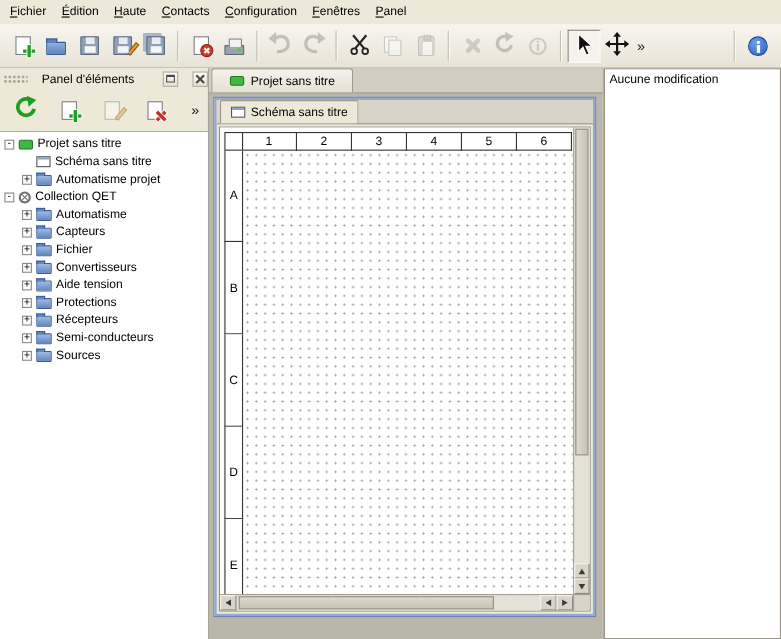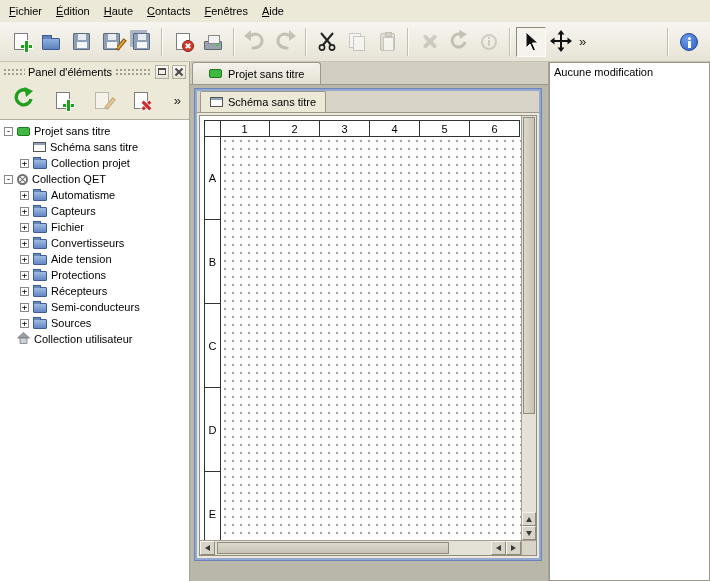--- a/index.html
+++ b/index.html
@@ -55,21 +55,21 @@
   .i-info{width:16px;height:16px;border-radius:50%}
   .i-info.gray{border:2px solid #a9a29a}
   .i-info.gray::before{content:"";position:absolute;left:5px;top:1px;width:2px;height:2px;background:#a9a29a}
   .i-info.gray::after{content:"";position:absolute;left:5px;top:4px;width:2px;height:6px;background:#a9a29a}
   .i-info.blue{width:18px;height:18px;background:radial-gradient(circle at 35% 30%,#6e9ae8,#2a62c8);border:1px solid #1c4496}
   .i-info.blue::before{content:"";position:absolute;left:7px;top:3px;width:3px;height:3px;background:#fff;border-radius:50%}
   .i-info.blue::after{content:"";position:absolute;left:7px;top:7px;width:3px;height:7px;background:#fff}
 
   
   .left-dock{position:absolute;left:0;top:62px;width:190px;bottom:0;display:flex;flex-direction:column;background:#ece9d8;border-right:1px solid #a8a497}
-  .dock-title{height:19px;display:flex;align-items:center;gap:3px;padding:2px 3px;flex:0 0 auto}
+  .dock-title{height:19px;display:flex;align-items:center;gap:13px;padding:2px 3px;flex:0 0 auto}
   .handle{height:8px;background-image:radial-gradient(circle,#a29e90 1px,transparent 1.3px);background-size:4px 4px;flex:0 0 22px}
   .handle.grow{flex:1 1 auto}
   .dock-title .t{white-space:nowrap}
   .dock-btn{width:14px;height:14px;border:1px solid #b1ad9f;background:linear-gradient(#fdfdfb,#e4e0d3);display:flex;align-items:center;justify-content:center;flex:0 0 auto}
   .float-ic{width:8px;height:7px;border:1px solid #4a4a4a;border-top-width:2px}
   .x-ic{position:relative;width:8px;height:8px}
   .x-ic::before,.x-ic::after{content:"";position:absolute;left:3px;top:-1px;width:2px;height:10px;background:#4a4a4a}
   .x-ic::before{transform:rotate(45deg)}.x-ic::after{transform:rotate(-45deg)}
   .panel-toolbar{height:38px;display:flex;align-items:center;gap:9px;padding:0 9px;position:relative;flex:0 0 auto}
   .panel-toolbar .chev{position:absolute;right:5px;top:50%;transform:translateY(-50%)}
@@ -140,24 +140,27 @@
     <div class="menu-item">
         <span>Édition</span>
       </div>
     <div class="menu-item">
         <span>Haute</span>
       </div>
     <div class="menu-item">
         <span>Contacts</span>
       </div>
     <div class="menu-item">
+        <span>Configuration</span>
+      </div>
+    <div class="menu-item">
         <span>Fenêtres</span>
       </div>
     <div class="menu-item">
-        <span>Aide</span>
+        <span>Panel</span>
       </div>
   </div>
 
   <div class="toolbar">
     <div class="tbtn">
         <span class="ic i-page">
           <span class="badge-plus"></span>
         </span>
       </div>
     <div class="tbtn">
@@ -295,21 +298,21 @@
           <span>Projet sans titre</span>
         </div>
       <div class="tree-row lvl1">
           <span class="expander"></span>
           <span class="ti-schema"></span>
           <span>Schéma sans titre</span>
         </div>
       <div class="tree-row lvl1">
           <span class="expander">+</span>
           <span class="ti-folder"></span>
-          <span>Collection projet</span>
+          <span>Automatisme projet</span>
         </div>
       <div class="tree-row lvl0">
           <span class="expander">-</span>
           <span class="ti-qet"></span>
           <span>Collection QET</span>
         </div>
       <div class="tree-row lvl1">
           <span class="expander">+</span>
           <span class="ti-folder"></span>
           <span>Automatisme</span>
@@ -346,28 +349,20 @@
         </div>
       <div class="tree-row lvl1">
           <span class="expander">+</span>
           <span class="ti-folder"></span>
           <span>Semi-conducteurs</span>
         </div>
       <div class="tree-row lvl1">
           <span class="expander">+</span>
           <span class="ti-folder"></span>
           <span>Sources</span>
-        </div>
-      <div class="tree-row lvl0">
-          <span class="expander"></span>
-          <span class="ic"><svg width="13" height="12" viewBox="0 0 13 12">
-              <polygon points="6.5,0.5 12.5,6 0.5,6" fill="#9aa0a8" stroke="#6b7077" stroke-width="0.7"></polygon>
-              <rect x="3" y="6" width="7" height="5.5" fill="#cdd1d6" stroke="#6b7077" stroke-width="0.7"></rect>
-            </svg></span>
-          <span>Collection utilisateur</span>
         </div>
     </div>
   </div>
 
   <div class="mdi">
     <div class="mdi-tabbar">
       <div class="mdi-tab">
         <span class="ti-project"></span>
         <span>Projet sans titre</span>
       </div>

